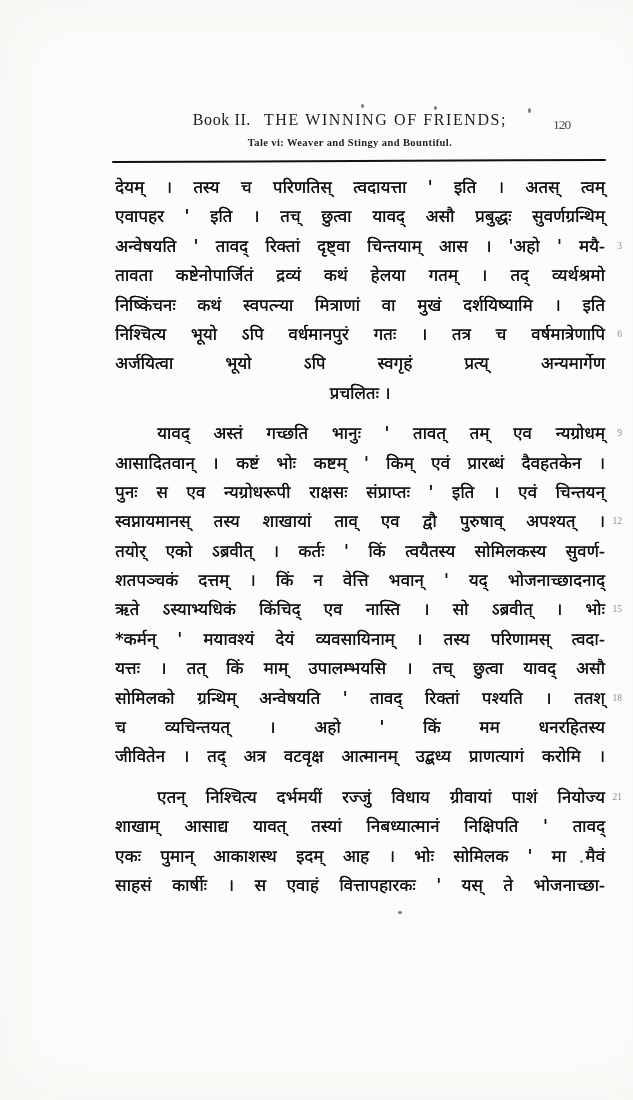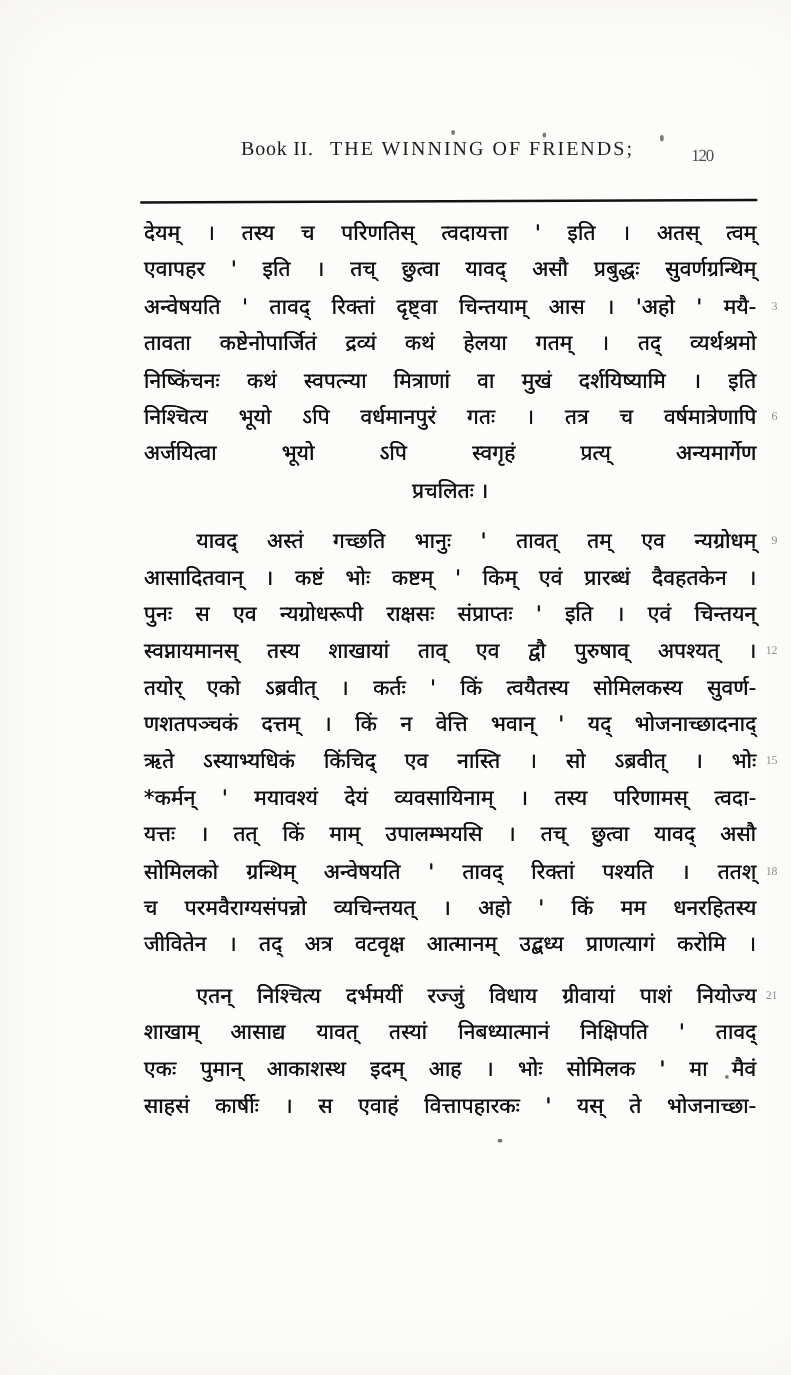--- a/index.html
+++ b/index.html
@@ -94,20 +94,21 @@
 </style>
 </head>
 <body>
 
 <div class="page">
 
   <div class="header-line">
     <span class="book-label">Book II.</span><span class="running-title">THE WINNING OF FRIENDS;</span>
   </div>
 
+  <div class="subtitle">Tale vi: Weaver and Stingy and Bountiful.</div>
 
   <div class="page-number">120</div>
 
   <div class="header-rule"></div>
 
   <div class="text-body" id="text-body">
       <div class="para">
         <div class="line">
           <span class="w">देयम्</span>
           <span class="w">।</span>
@@ -251,21 +252,21 @@
           <span class="w">ऽब्रवीत्</span>
           <span class="w">।</span>
           <span class="w">कर्तः</span>
           <span class="w">'</span>
           <span class="w">किं</span>
           <span class="w">त्वयैतस्य</span>
           <span class="w">सोमिलकस्य</span>
           <span class="w">सुवर्ण-</span>
         </div>
         <div class="line">
-          <span class="w">णशतपञ्चकं</span>
+          <span class="w">शतपञ्चकं</span>
           <span class="w">दत्तम्</span>
           <span class="w">।</span>
           <span class="w">किं</span>
           <span class="w">न</span>
           <span class="w">वेत्ति</span>
           <span class="w">भवान्</span>
           <span class="w">'</span>
           <span class="w">यद्</span>
           <span class="w">भोजनाच्छादनाद्</span>
         </div>
@@ -313,21 +314,20 @@
           <span class="w">'</span>
           <span class="w">तावद्</span>
           <span class="w">रिक्तां</span>
           <span class="w">पश्यति</span>
           <span class="w">।</span>
           <span class="w">ततश्</span>
           <span class="lnum">18</span>
         </div>
         <div class="line">
           <span class="w">च</span>
-          <span class="w">परमवैराग्यसंपन्नो</span>
           <span class="w">व्यचिन्तयत्</span>
           <span class="w">।</span>
           <span class="w">अहो</span>
           <span class="w">'</span>
           <span class="w">किं</span>
           <span class="w">मम</span>
           <span class="w">धनरहितस्य</span>
         </div>
         <div class="line">
           <span class="w">जीवितेन</span>

